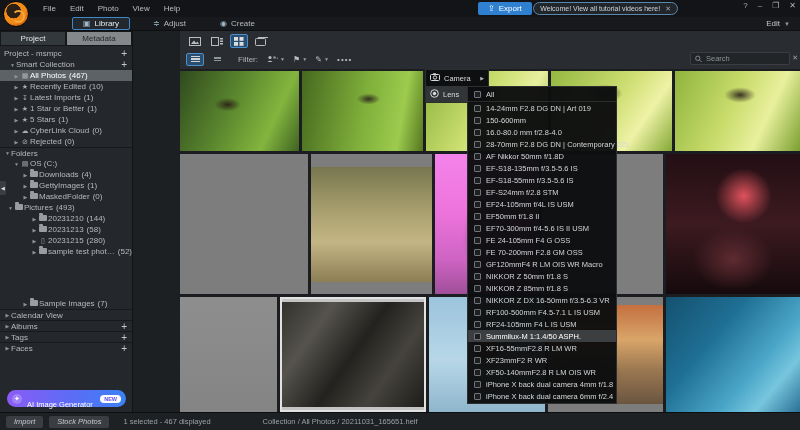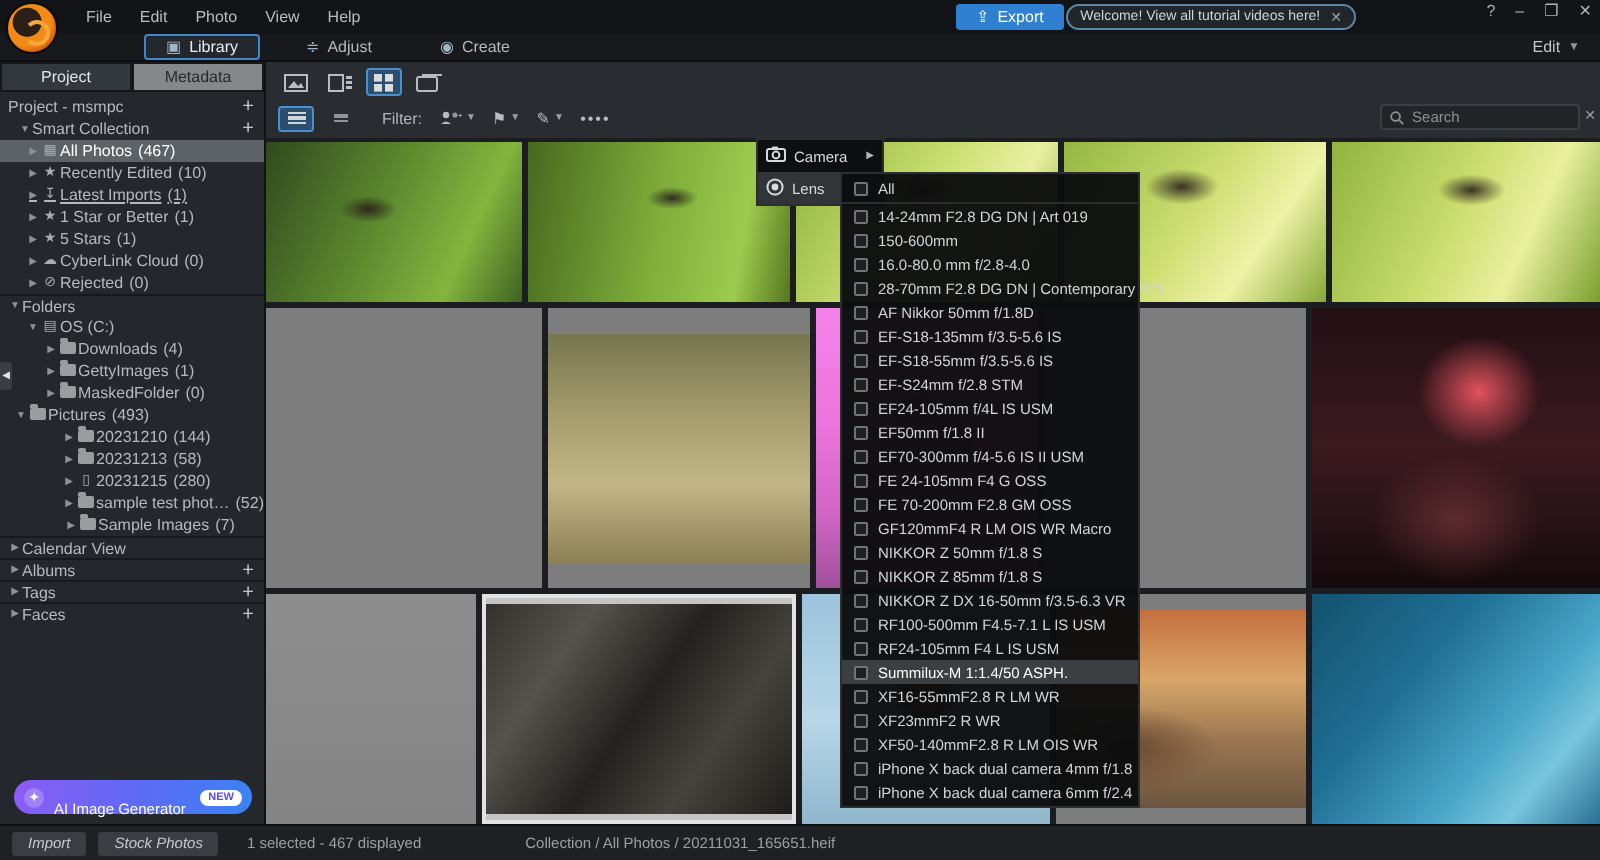--- a/index.html
+++ b/index.html
@@ -26,21 +26,21 @@
   
   .modebar{position:absolute;top:17px;left:0;right:0;height:14px;background:#17191c;display:flex;align-items:center;z-index:29;border-bottom:1px solid #0d0f11;}
   .mode-tabs{display:flex;margin-left:72px;gap:12px;align-items:center;}
   .mode-tab{display:flex;align-items:center;gap:4px;font-size:8px;color:#b4b9bc;padding:1px 10px;border-radius:2px;border:1px solid transparent;}
   .mode-tab.active{border-color:#3f87c7;background:#22282d;color:#e8ecee;}
   .mode-tab .mt-icon{font-size:8px;color:#9fb6c6;}
   .edit-dd{position:absolute;right:10px;display:flex;align-items:center;gap:4px;font-size:8px;color:#c2c7ca;}
   .edit-dd .chev{font-size:6px;color:#8d9397;}
 
   
-  .main{position:absolute;top:31px;left:0;right:0;bottom:18px;display:flex;}
+  .main{position:absolute;top:31px;left:0;right:0;bottom:18px;display:flex;gap:47px;}
   .sidebar{position:relative;width:133px;background:#24272b;border-right:1px solid #101214;flex:none;}
   .content{position:relative;flex:1;background:#292c30;overflow:hidden;}
 
   
   .side-tabs{display:flex;height:15px;}
   .side-tab{flex:1;font-size:8px;display:flex;align-items:center;justify-content:center;border:1px solid #15171a;}
   .side-tab.active{background:#33383d;color:#e3e6e8;}
   .side-tab.inactive{background:#85888b;color:#26282b;}
   .tree{margin-top:2px;}
   .tree-row{position:relative;height:11px;display:flex;align-items:center;font-size:8px;color:#b6babd;white-space:nowrap;overflow:hidden;}
@@ -181,21 +181,21 @@
             <span class="t-icon">▦</span>
             <span class="t-label">All Photos</span>
             <span class="t-count">(467)</span>
           </div>
           <div class="tree-row" style="padding-left: 13px;">
             <span class="arrow">▶</span>
             <span class="t-icon">★</span>
             <span class="t-label">Recently Edited</span>
             <span class="t-count">(10)</span>
           </div>
-          <div class="tree-row" style="padding-left: 13px; text-decoration: underline;">
+          <div class="tree-row" style="padding-left: 13px;">
             <span class="arrow">▶</span>
             <span class="t-icon">↧</span>
             <span class="t-label">Latest Imports</span>
             <span class="t-count">(1)</span>
           </div>
           <div class="tree-row" style="padding-left: 13px;">
             <span class="arrow">▶</span>
             <span class="t-icon">★</span>
             <span class="t-label">1 Star or Better</span>
             <span class="t-count">(1)</span>
@@ -268,21 +268,21 @@
             <span class="t-icon">▯</span>
             <span class="t-label">20231215</span>
             <span class="t-count">(280)</span>
           </div>
           <div class="tree-row" style="padding-left: 31px;">
             <span class="arrow">▶</span>
             <span class="t-icon"><span class="ico-folder"></span></span>
             <span class="t-label">sample test photos</span>
             <span class="t-count">(52)</span>
           </div>
-          <div class="tree-row" style="padding-left: 32px;">
+          <div class="tree-row" style="padding-left: 22px; margin-top: 41px;">
             <span class="arrow">▶</span>
             <span class="t-icon"><span class="ico-folder"></span></span>
             <span class="t-label">Sample Images</span>
             <span class="t-count">(7)</span>
           </div>
           <div class="tree-row divider" style="padding-left: 4px;">
             <span class="arrow">▶</span>
             <span class="t-label">Calendar View</span>
           </div>
           <div class="tree-row divider" style="padding-left: 4px;">

